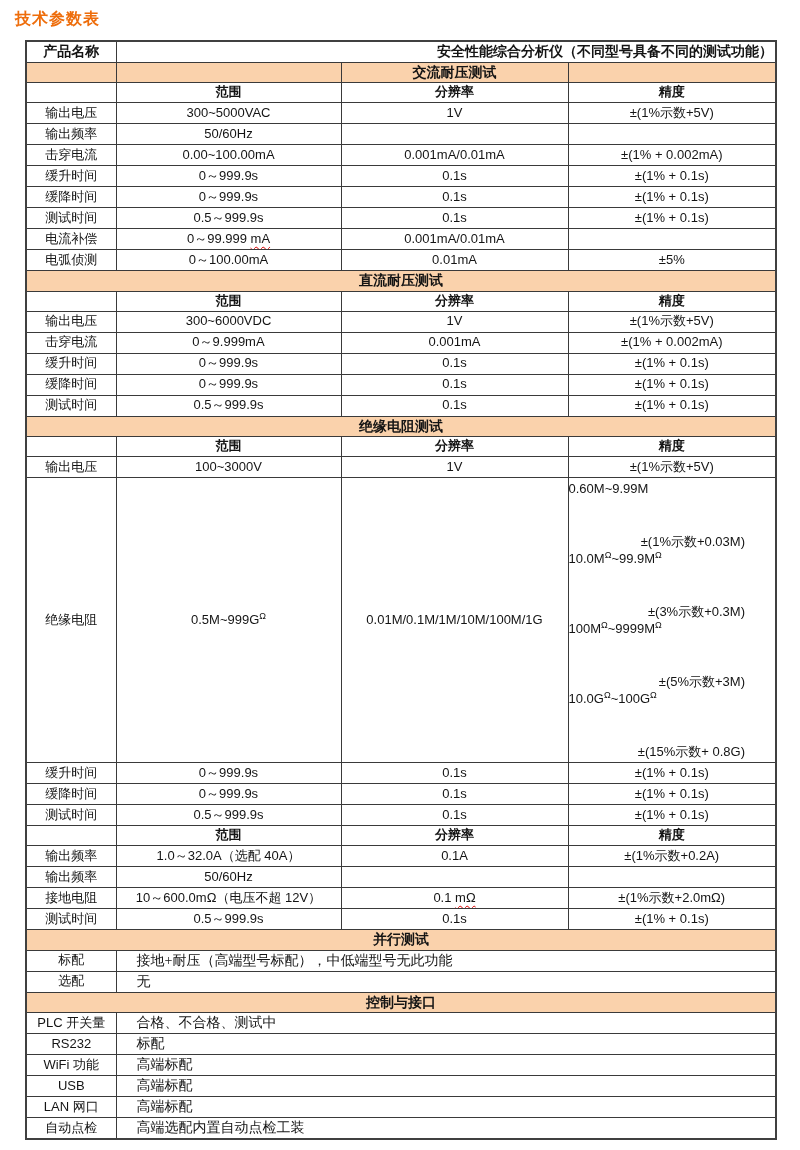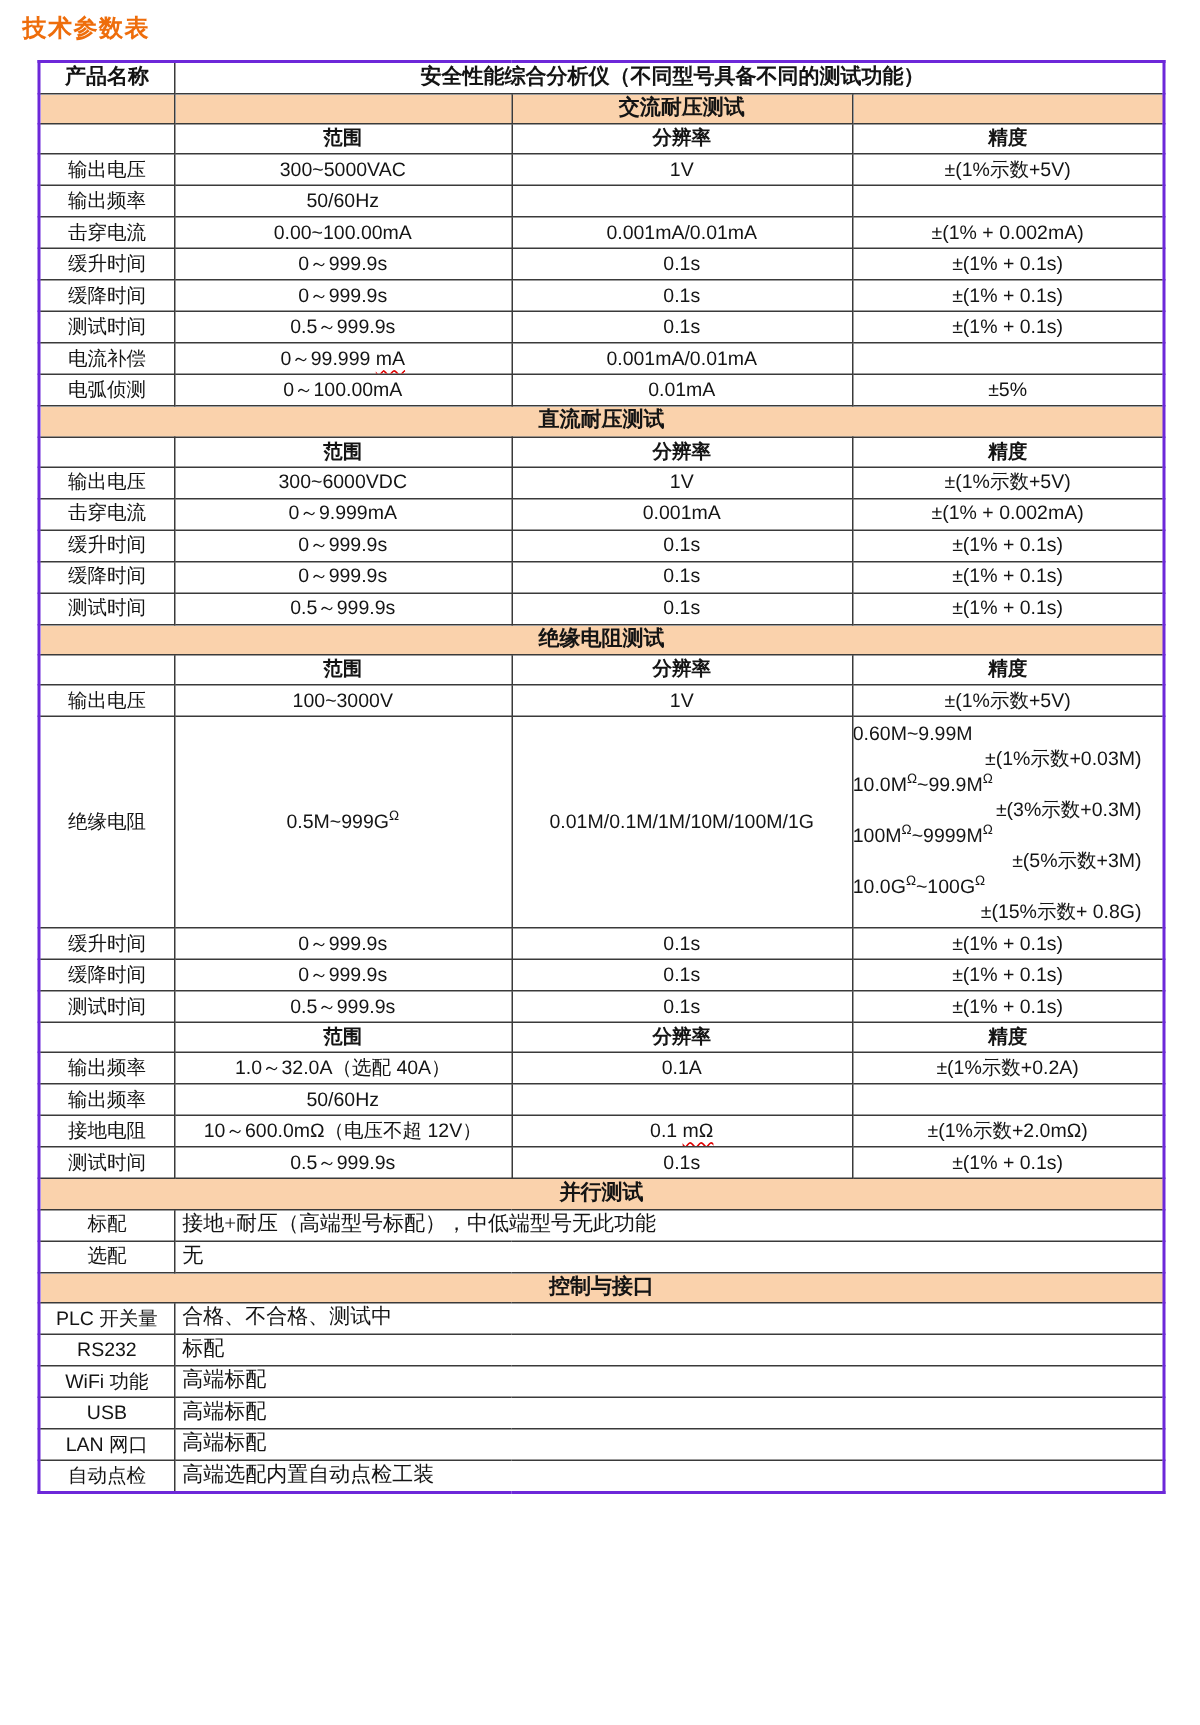--- a/index.html
+++ b/index.html
@@ -12,49 +12,49 @@
   }
   .title {
     margin:9px 0 10px 15px; font-size:16px; font-weight:bold;
     color:var(--accent);
     font-family:"Liberation Serif","DejaVu Serif",serif;
     letter-spacing:1px;
   }
   table.spec {
     border-collapse:collapse; table-layout:fixed;
     margin-left:25px; width:750px;
-    border:2px solid #6d28d9;
+    border:2px solid #404040;
   }
   td {
     border:1px solid var(--border);
     font-size:13px; line-height:1.25;
     text-align:center; vertical-align:middle;
     padding:1px 2px; overflow:hidden;
     word-break:break-all;
   }
   
   .t-product td { height:21px; }
   .t-product .label-cell { font-weight:bold; font-size:14px;
       font-family:"Liberation Serif","DejaVu Serif",serif; }
-  .t-product .product-value { text-align:center; padding-left:7px; font-weight:bold;
+  .t-product .product-value { text-align:right; padding-left:7px; font-weight:bold;
       font-size:14px; font-family:"Liberation Serif","DejaVu Serif",serif; }
   .t-section td, .t-section-split td {
     background:var(--band); height:19px; font-weight:bold; font-size:14px;
     font-family:"Liberation Serif","DejaVu Serif",serif;
   }
   .t-colhead td { height:20px; font-weight:bold;margin-left:36px; }
   .t-row td { height:21px; }
   .t-wide td { height:21px; }
-  .t-wide .wide-value { text-align:left; padding-left:5px; }
+  .t-wide .wide-value { text-align:left; padding-left:20px; }
   .serif { font-family:"Liberation Serif","DejaVu Serif",serif; font-size:14px; }
   
   .acc-multi { padding:2px 0; vertical-align:middle; }
   .acc-line { height:17px; line-height:17px; white-space:nowrap; }
   .acc-line.left  { text-align:left;  padding-left:0; }
-  .acc-line.right { text-align:right; padding-right:14px; }
+  .acc-line.right { text-align:right; padding-right:30px;margin-top:36px; }
   sup { font-size:9px; line-height:0; vertical-align:super; }
   .wavy {
     text-decoration-line:underline;
     text-decoration-style:wavy;
     text-decoration-color:#dd0000;
     text-decoration-thickness:1px;
     text-underline-offset:3px;
   }
 </style>
 </head>

